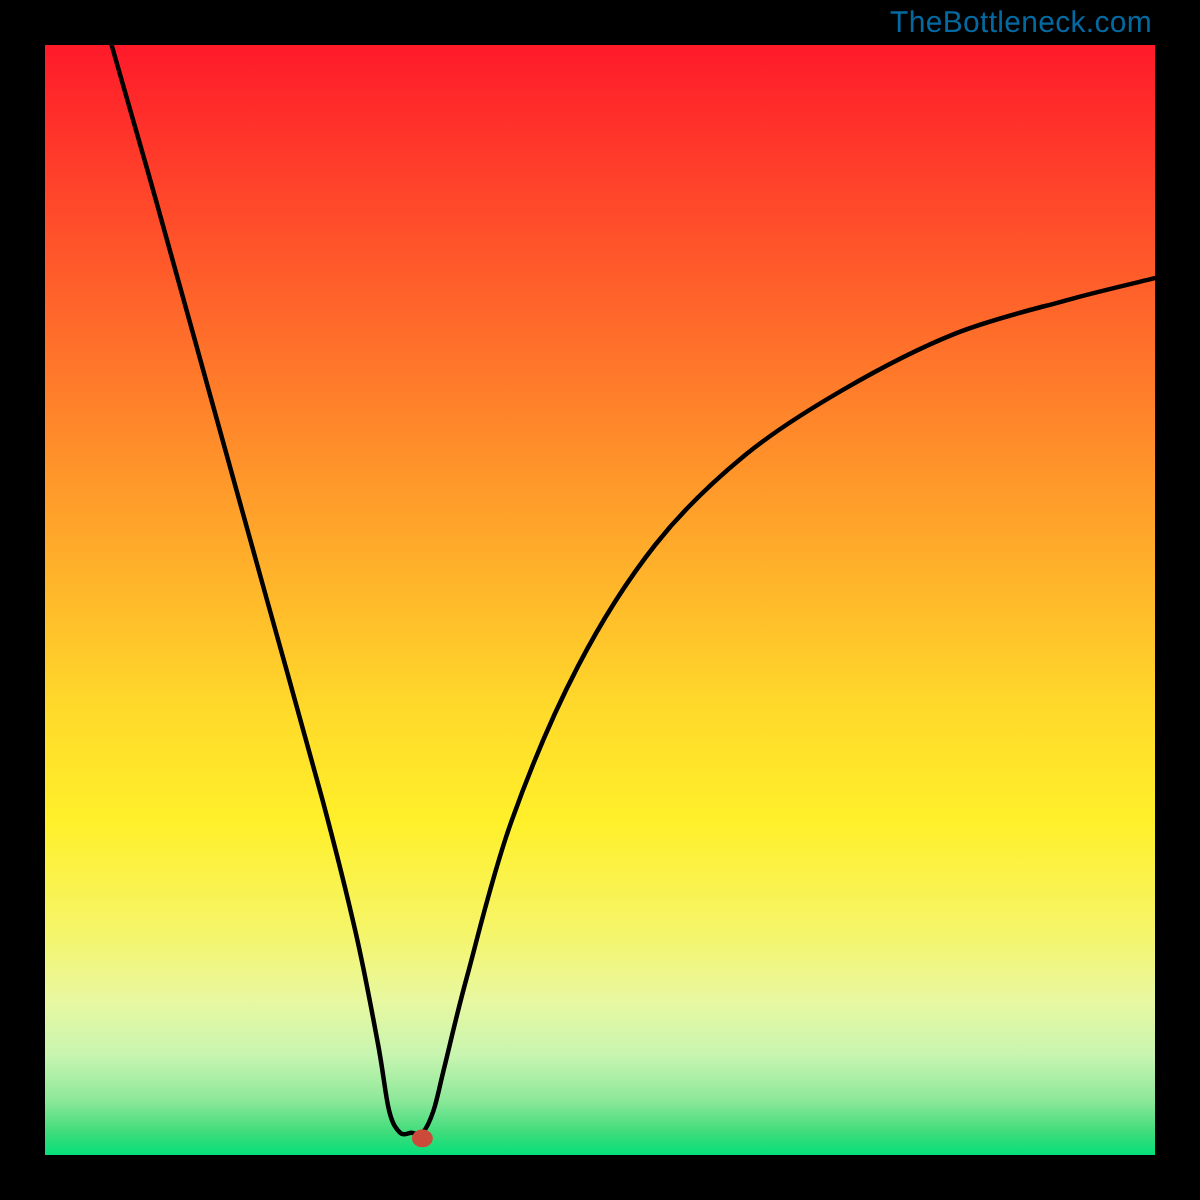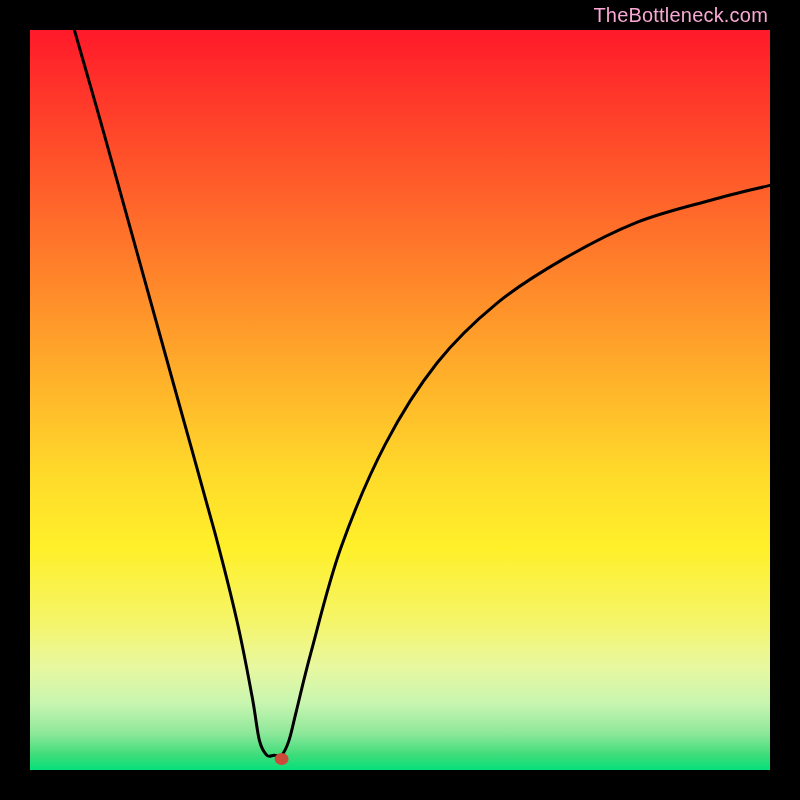--- a/index.html
+++ b/index.html
@@ -37,21 +37,21 @@
       #e8f8a0 86%,
       #c8f5b0 91%,
       #8ee89a 95%,
       #3edc7a 98%,
       #05e07a 100%);
   }
   .watermark {
     position: absolute;
     top: 4px;
     right: 32px;
-    color: #f9a8d4;
+    color: #0369a1;
     font-size: 20px;
     font-weight: 500;
     letter-spacing: 0.2px;
   }
   svg.overlay {
     position: absolute;
     left: 30px;
     top: 30px;
     width: 740px;
     height: 740px;

